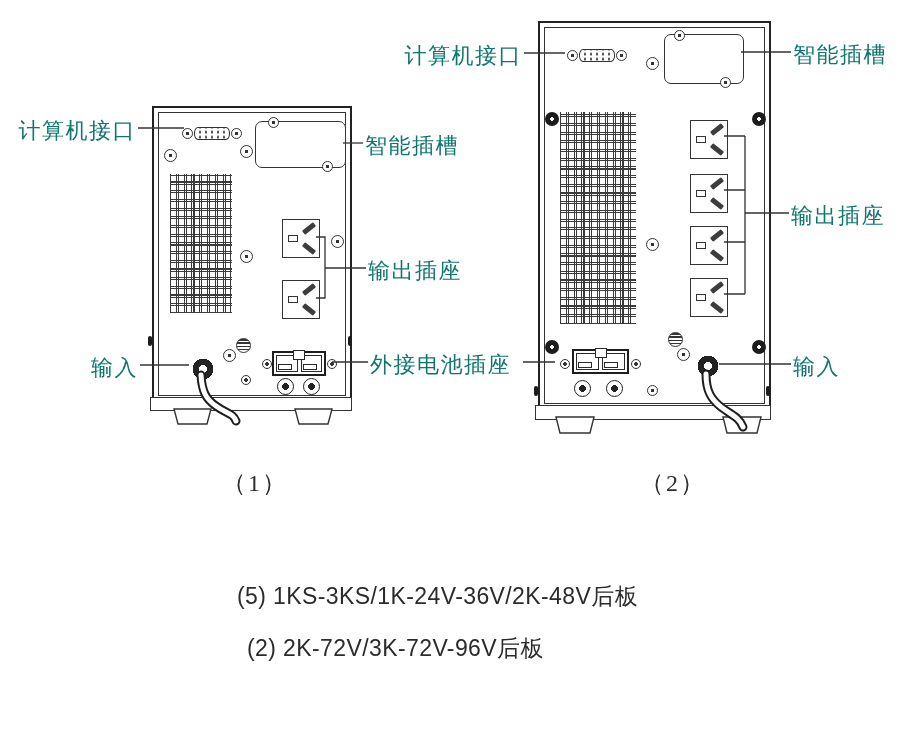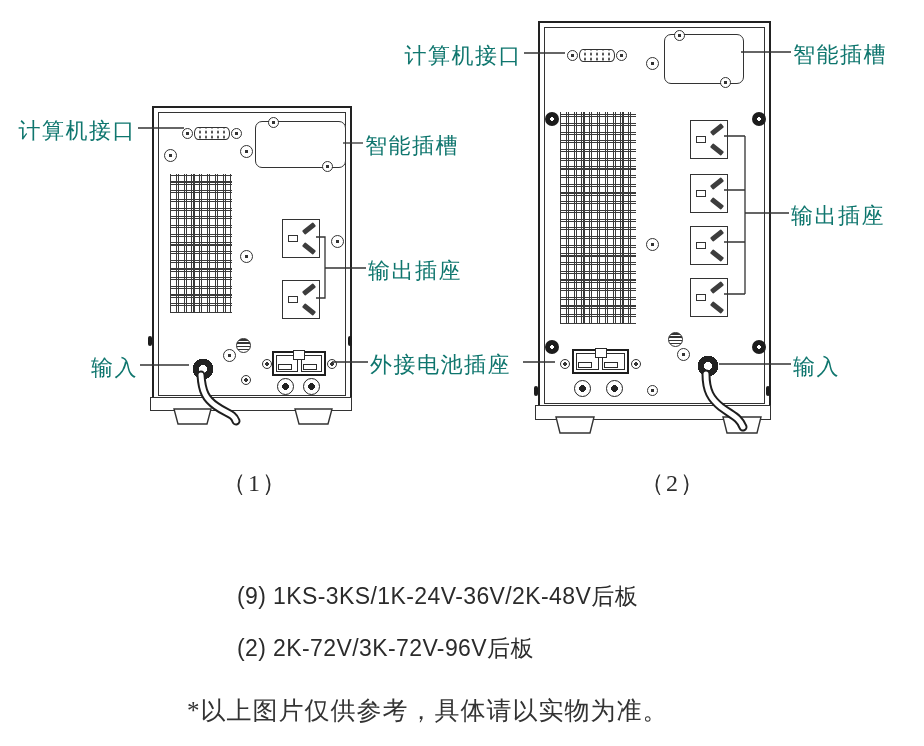--- a/index.html
+++ b/index.html
@@ -159,23 +159,22 @@
   <div class="lbl" style="left:368px;top:256px">输出插座</div>
   <div class="lbl" style="left:84px;top:353px;width:54px;text-align:right">输入</div>
   <div class="lbl" style="left:370px;top:350px">外接电池插座</div>
   <div class="lbl" style="left:396px;top:41px;width:126px;text-align:right">计算机接口</div>
   <div class="lbl" style="left:793px;top:40px">智能插槽</div>
   <div class="lbl" style="left:791px;top:201px">输出插座</div>
   <div class="lbl" style="left:793px;top:352px">输入</div>
 
   <div class="cap" style="left:210px;top:467px;width:90px">（1）</div>
   <div class="cap" style="left:628px;top:467px;width:90px">（2）</div>
-  <div class="model" style="left:237px;top:581px">(9) 1KS-3KS/1K-24V-36V/2K-48V后板</div>
-  <div class="model" style="left:237px;top:633px">(2) 2K-72V/3K-72V-96V后板</div>
-  <div class="note" style="left:187px;top:694px">*以上图片仅供参考，具体请以实物为准。</div>
+  <div class="model" style="left:237px;top:581px">(5) 1KS-3KS/1K-24V-36V/2K-48V后板</div>
+  <div class="model" style="left:247px;top:633px">(2) 2K-72V/3K-72V-96V后板</div>
 
   <svg class="overlay" width="924" height="746" viewBox="0 0 924 746">
     <g fill="none" stroke="#333" stroke-width="1.3">
       <path d="M138,128 H184"></path>
       <path d="M343,143 H363"></path>
       <path d="M316,237 H325 V298 H316 M325,268 H366"></path>
       <path d="M140,365 H189"></path>
       <path d="M332,362 H368 M523,362 H555"></path>
       <path d="M524,53 H565"></path>
       <path d="M741,52 H791"></path>

